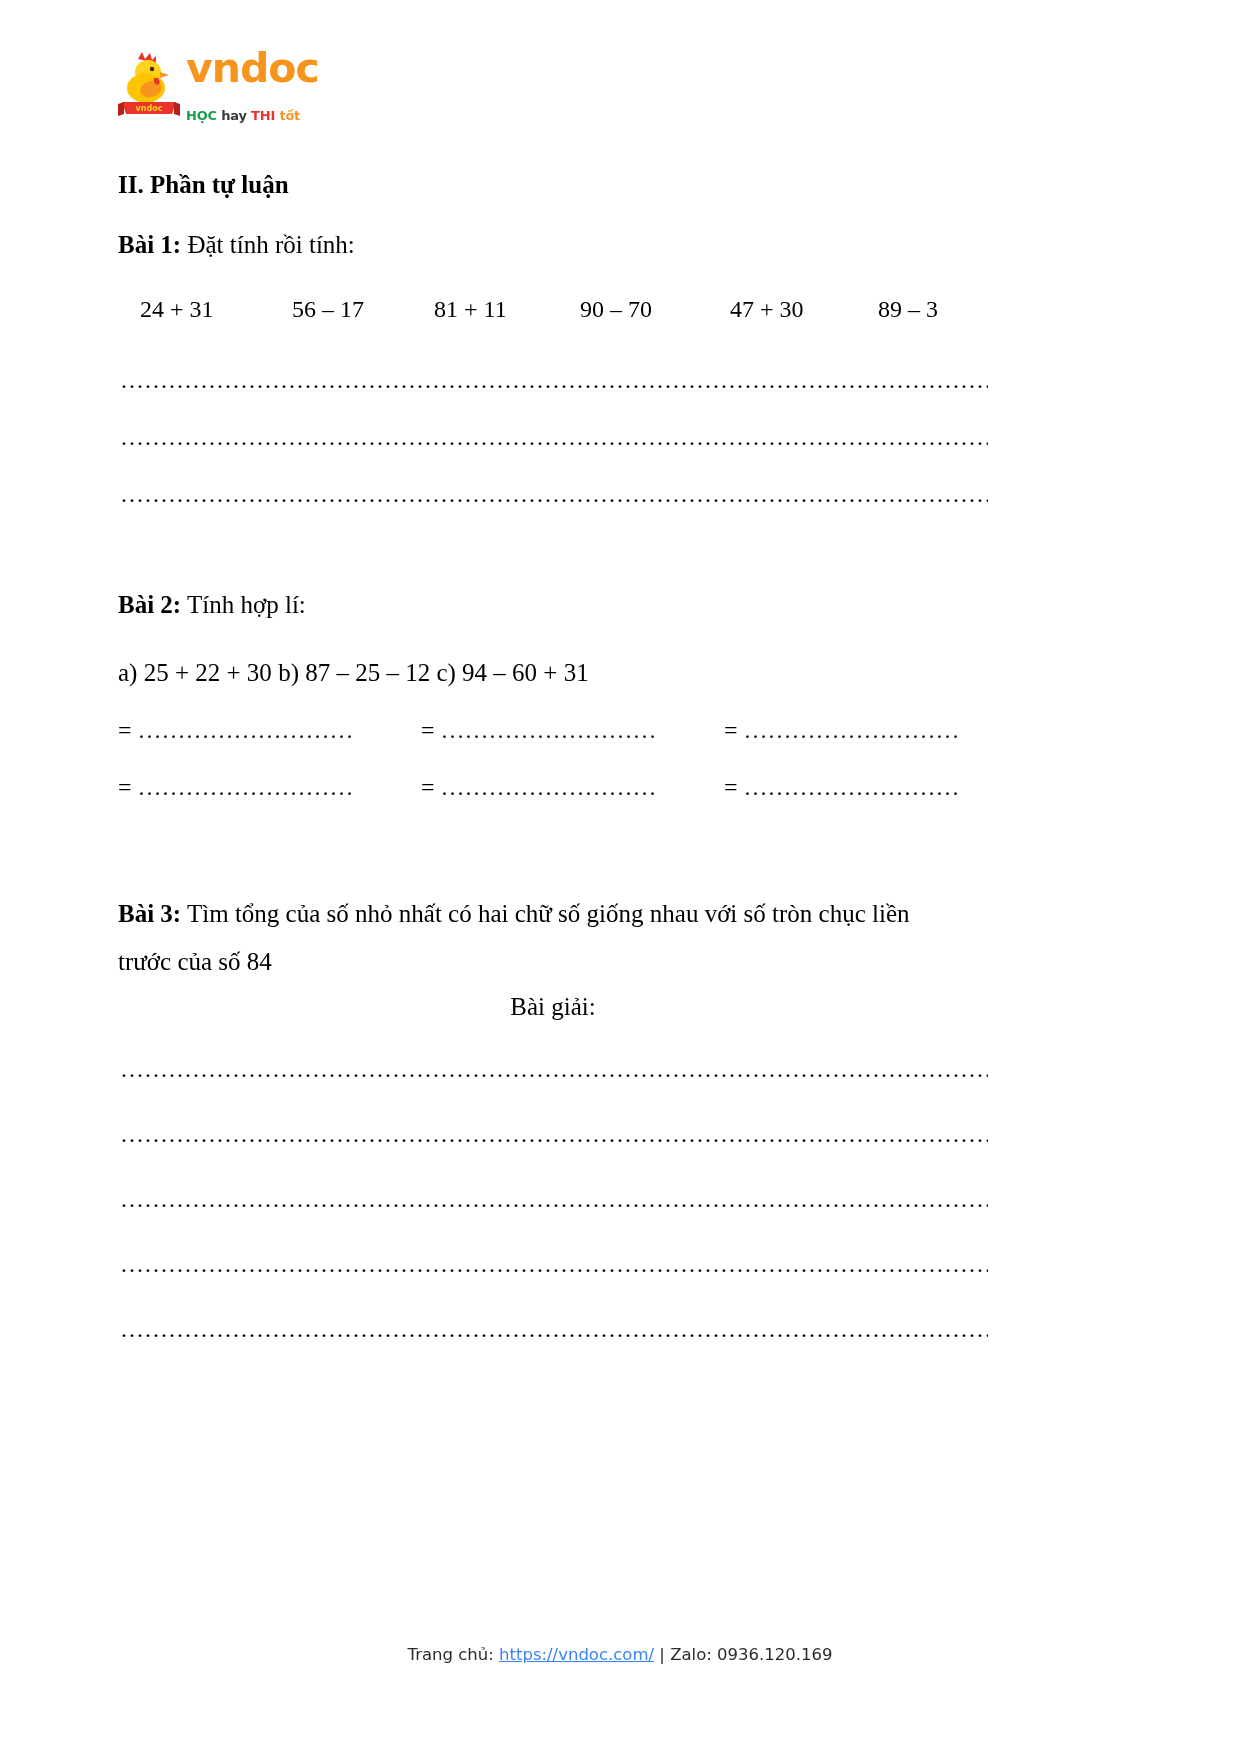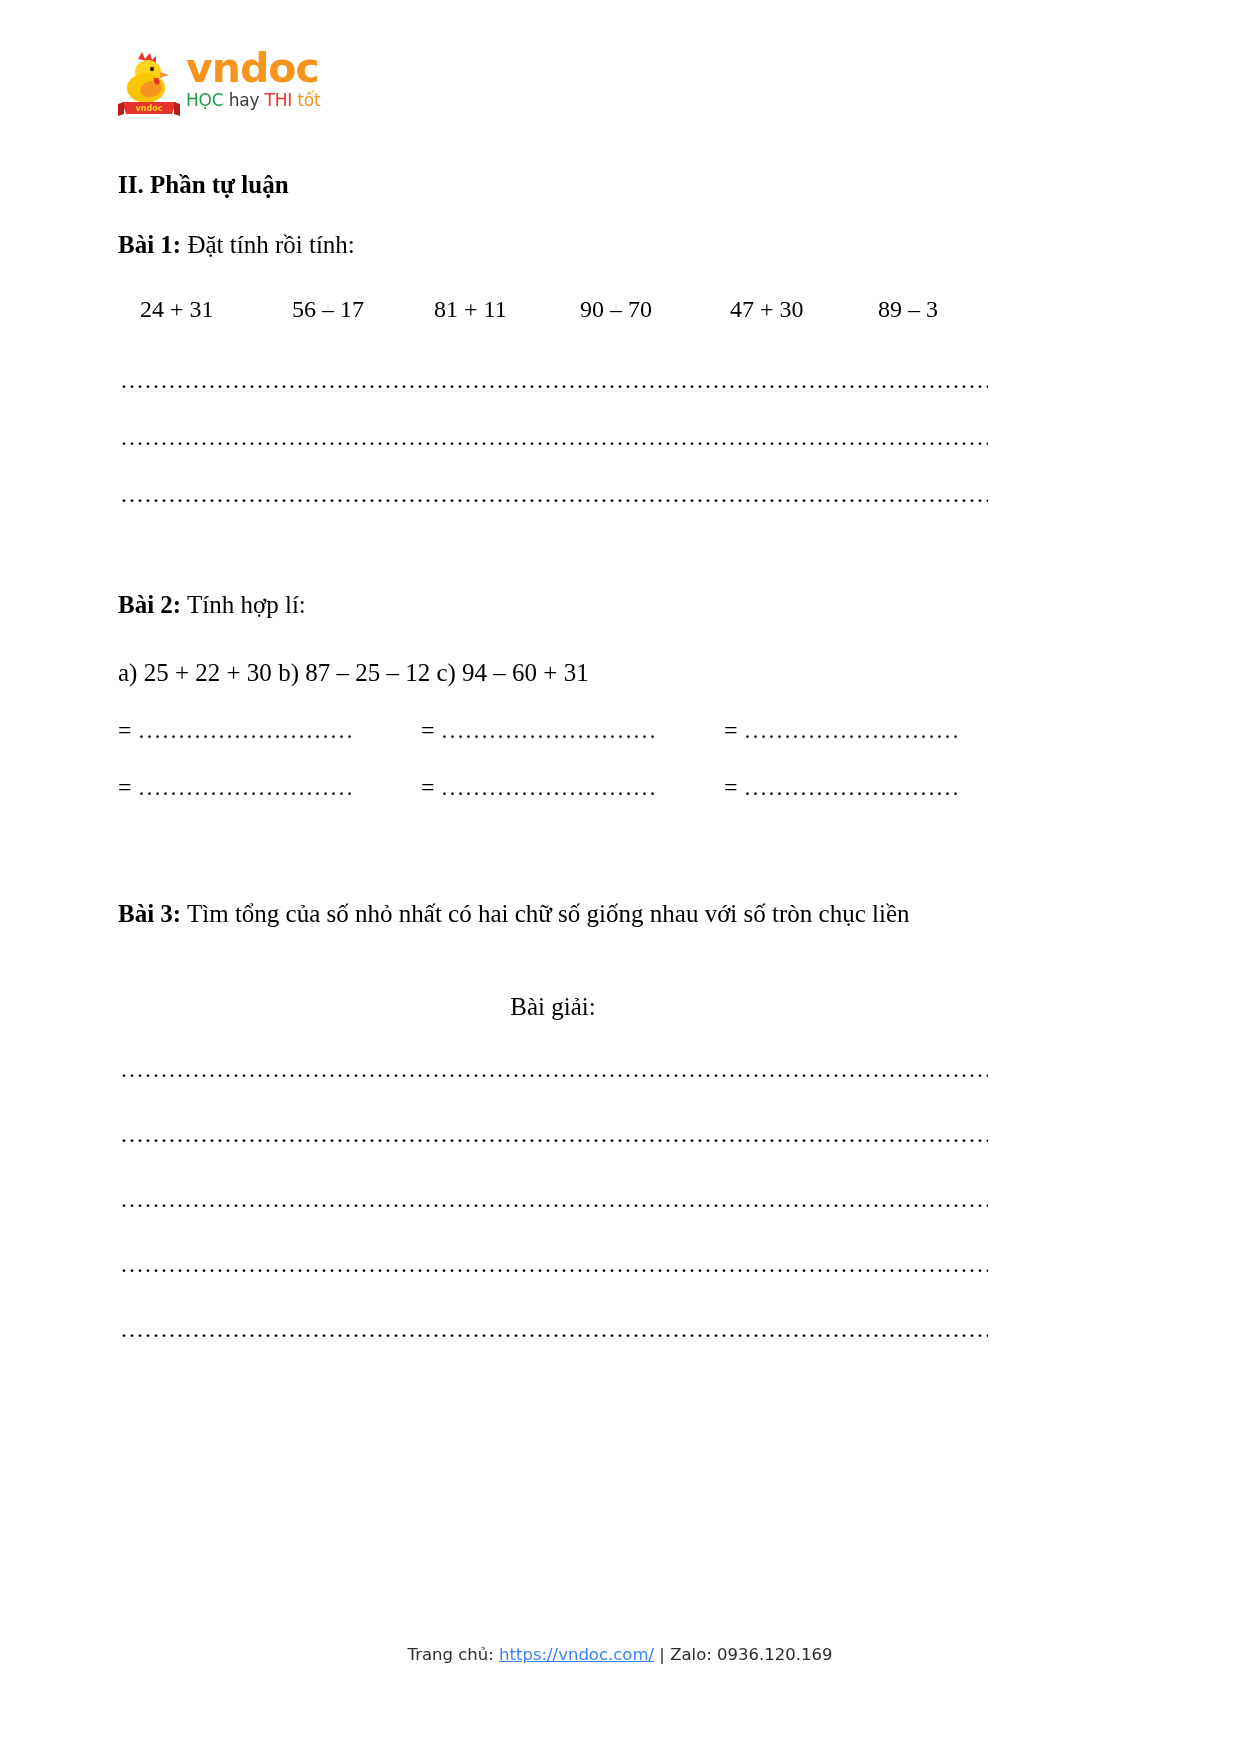--- a/index.html
+++ b/index.html
@@ -51,24 +51,24 @@
   .logo-word {
     font-family: "DejaVu Sans", sans-serif;
     font-weight: bold;
     font-size: 41px;
     line-height: 41px;
     letter-spacing: -1px;
     color: #f7941e;
   }
   .logo-tag {
     font-family: "DejaVu Sans", sans-serif;
-    font-weight: normal;
-    font-size: 17px;
+    font-weight: bold;
+    font-size: 13px;
     line-height: 18px;
-    margin-top: 2px;
+    margin-top: 18px;
     letter-spacing: -0.2px;
     white-space: nowrap;
   }
   .tag-hoc { color: #1a9e4b; }
   .tag-hay { color: #3a3a3a; }
   .tag-thi { color: #e8342a; }
   .tag-tot { color: #f7941e; }
 
   .section-title {
     font-size: 25px;
@@ -236,20 +236,21 @@
   </div>
   <div class="eq-line" style="left:724px; top:775px; width:240px;">
     <span>=</span>
     <span>………………………</span>
   </div>
 
   <div class="abs q-line" style="left:118px; top:890px; width:880px; line-height:48px;">
     <span class="q-label">Bài 3:</span>
     <span>Tìm tổng của số nhỏ nhất có hai chữ số giống nhau với số tròn chục liền</span>
   </div>
+  <div class="abs q-line" style="left:118px; top:938px; width:880px; line-height:48px;">trước của số 84</div>
 
   <div class="centered" style="left:118px; top:993px; width:870px;">Bài giải:</div>
 
   <div class="dots" style="left:120px; top:1057px; width:868px;">…………………………………………………………………………………………………………………………</div>
   <div class="dots" style="left:120px; top:1122px; width:868px;">…………………………………………………………………………………………………………………………</div>
   <div class="dots" style="left:120px; top:1187px; width:868px;">…………………………………………………………………………………………………………………………</div>
   <div class="dots" style="left:120px; top:1252px; width:868px;">…………………………………………………………………………………………………………………………</div>
   <div class="dots" style="left:120px; top:1317px; width:868px;">…………………………………………………………………………………………………………………………</div>
 
   <div class="footer">

